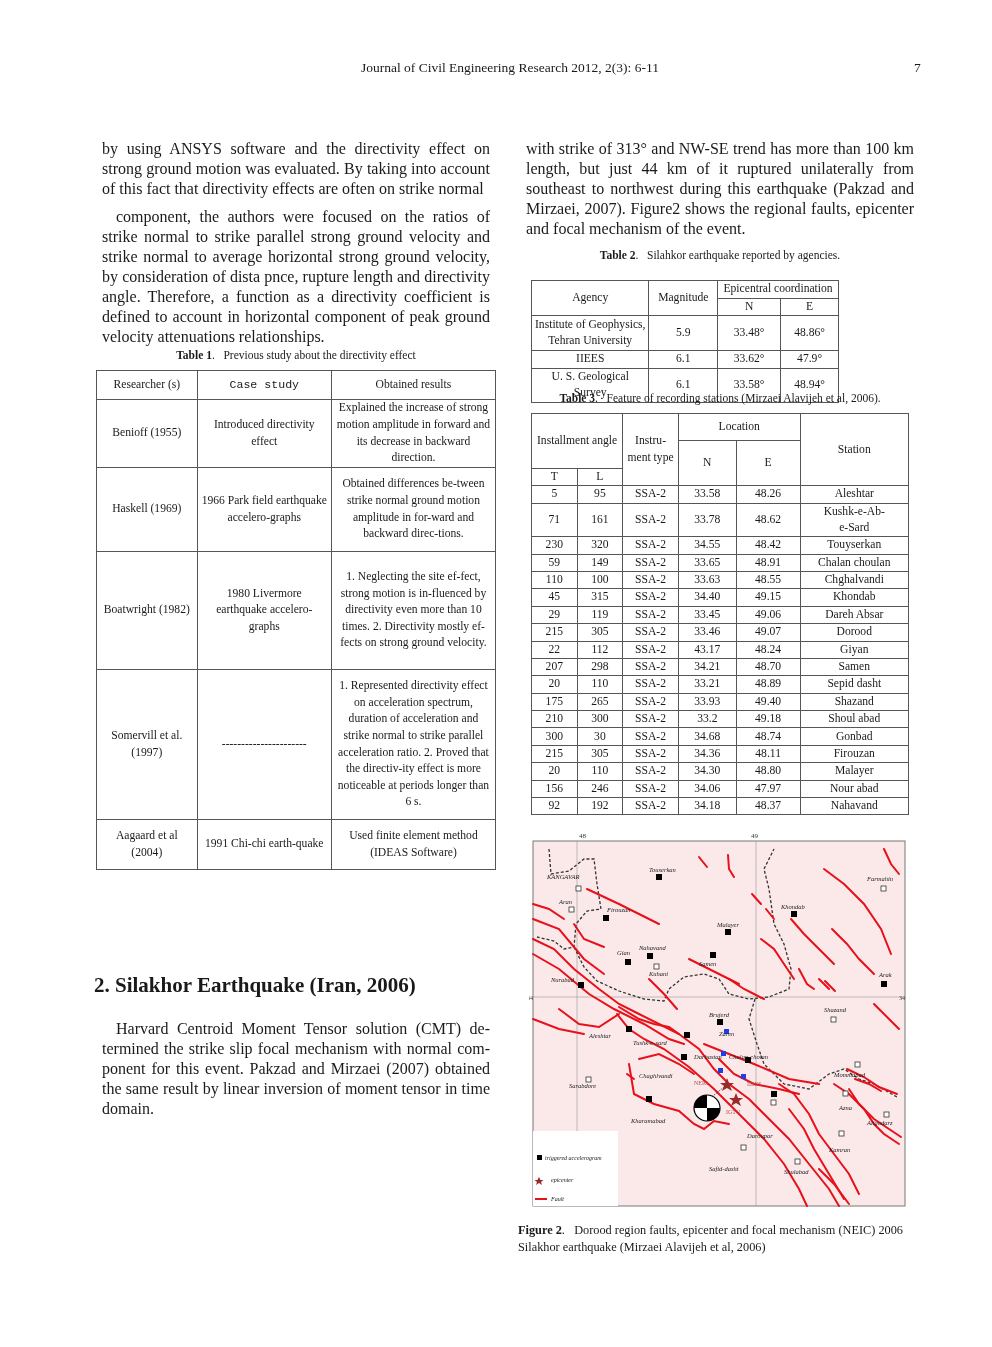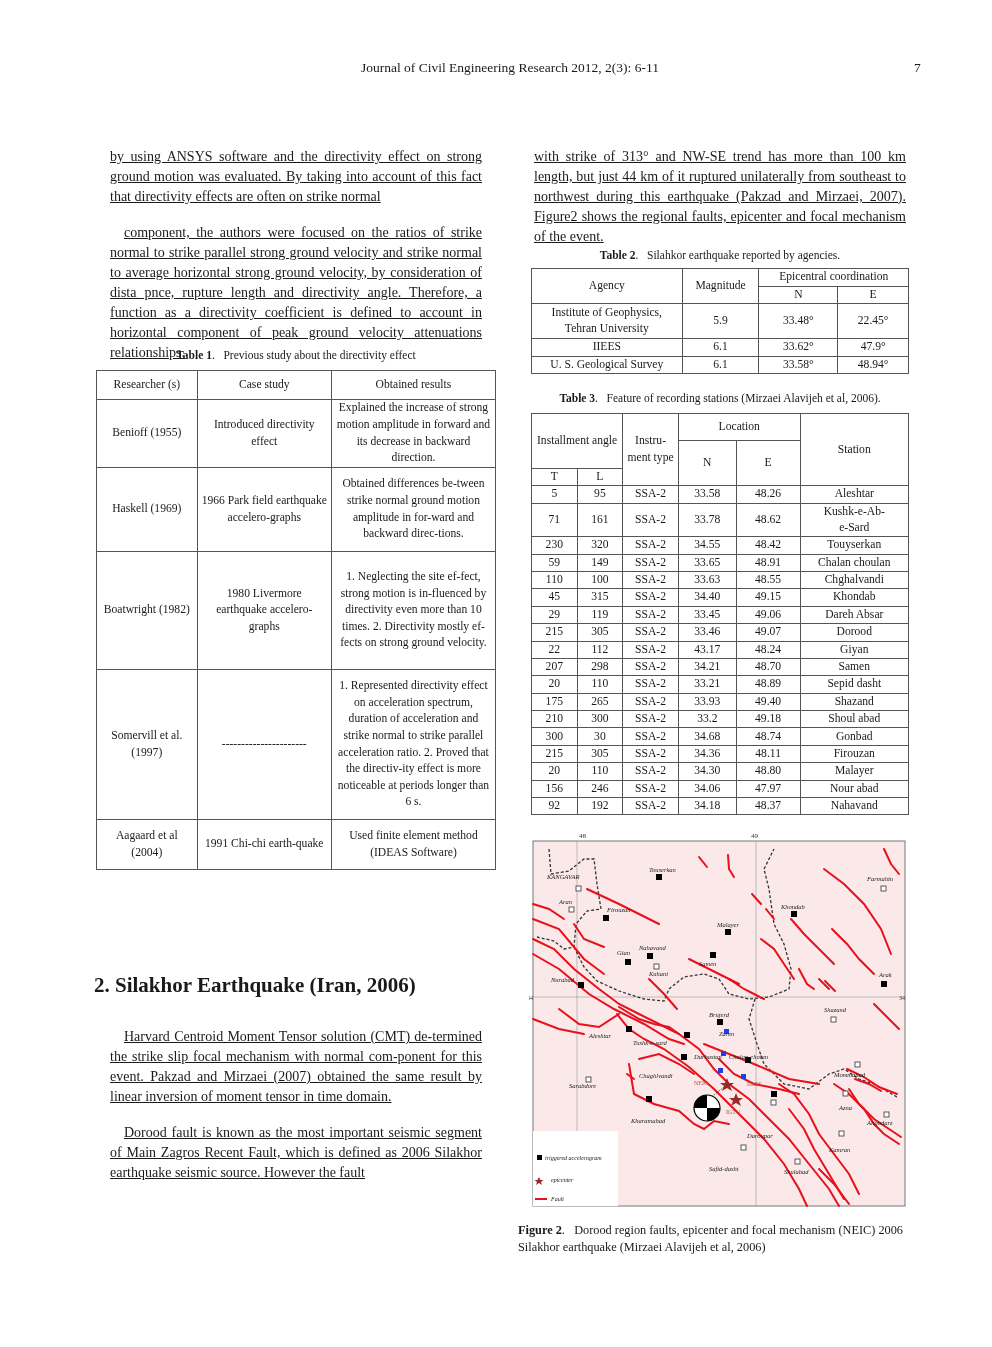--- a/index.html
+++ b/index.html
@@ -6,36 +6,36 @@
   body { width: 992px; height: 1347px; position: relative; overflow: hidden;
          font-family: "Liberation Serif", "DejaVu Serif", serif; color: #1a1a1a; }
   .header { position: absolute; top: 60px; left: 0; width: 992px; height: 18px; font-size: 13.5px; }
   .header .title { position: absolute; left: 345px; top: 0; margin-left: 16px; }
   .header .pnum { position: absolute; left: 914px; top: 0; }
 
   .col { position: absolute; width: 404px; }
   .col.left { left: 94px; top: 131px; }
   .col.right { left: 518px; top: 131px; }
 
-  p.body { margin: 16px; font-size: 14px; line-height: 20px; text-align: justify; text-decoration: underline; }
+  p.body { margin: 8px; font-size: 16px; line-height: 20px; text-align: justify; }
   p.indent { text-indent: 14px; }
   p.noindent { text-indent: 0; }
 
   .caption { font-size: 11.5px; text-align: center; margin: 0; line-height: 14px; }
   .caption b { font-weight: bold; }
 
   table.t { border-collapse: collapse; font-size: 11.6px; line-height: 16.6px; }
   table.t td, table.t th { border: 1px solid #555; text-align: center; vertical-align: middle;
       padding: 0 3px; font-weight: normal; }
 
   #table1 { position: absolute; left: 96px; top: 370px; width: 400px; }
   #table1 td { padding: 0 4px; }
-  #table1 .c1 { width: 92px; } #table1 .c2 { width: 126px; } #table1 .c3 { width: 156px; }
-
-  #table2 { position: absolute; left: 531px; top: 268px; width: 378px; border-radius: 12px; }
+  #table1 .c1 { width: 92px; } #table1 .c2 { width: 126px; font-family: Liberation Mono, monospace; } #table1 .c3 { width: 156px; }
+
+  #table2 { position: absolute; left: 531px; top: 280px; width: 308px; border-radius: 12px; }
   #table3 { position: absolute; left: 531px; top: 413px; width: 378px; }
   #table3 td { line-height: 16.2px; height: 16.4px; padding: 0 2px; }
 
   h2.section { position: absolute; left: 94px; top: 973px; margin: 0; font-size: 21px; font-weight: bold; }
 
   .figure { position: absolute; left: 529px; top: 829px; width: 380px; height: 383px; }
   .figcap { position: absolute; left: 518px; top: 1222px; width: 410px; font-size: 12.3px; line-height: 17px; }
   .figcap b { font-weight: bold; }
 </style>
 </head>
@@ -85,21 +85,20 @@
     <td>Aagaard et al (2004)</td>
     <td>1991 Chi-chi earth-quake</td>
     <td>Used finite element method (IDEAS Software)</td>
   </tr>
 </tbody>
   </table>
 
 <h2 class="section">2. Silakhor Earthquake (Iran, 2006)</h2>
 <div class="col" style="left:94px;top:1011px;">
   <p class="body indent">Harvard Centroid Moment Tensor solution (CMT) de-termined the strike slip focal mechanism with normal com-ponent for this event. Pakzad and Mirzaei (2007) obtained the same result by linear inversion of moment tensor in time domain.</p>
-  <p class="body indent">Dorood fault is known as the most important seismic segment of Main Zagros Recent Fault, which is defined as 2006 Silakhor earthquake seismic source. However the fault</p>
 </div>
 
 <div class="col right">
   <p class="body noindent">with strike of 313° and NW-SE trend has more than 100 km length, but just 44 km of it ruptured unilaterally from southeast to northwest during this earthquake (Pakzad and Mirzaei, 2007). Figure2 shows the regional faults, epicenter and focal mechanism of the event.</p>
 </div>
 
 <p class="caption" style="position:absolute;left:520px;top:248px;width:400px;">
   <b>Table 2</b>.&nbsp;&nbsp;&nbsp;<span>Silahkor earthquake reported by agencies.</span>
 </p>
 <table class="t" id="table2">
@@ -110,21 +109,21 @@
     <td colspan="2">Epicentral coordination</td>
   </tr>
   <tr style="height:16px">
     <td style="width:70px">N</td>
     <td style="width:62px">E</td>
   </tr>
   <tr style="height:35px">
     <td>Institute of Geophysics, Tehran University</td>
     <td>5.9</td>
     <td>33.48°</td>
-    <td>22.45°</td>
+    <td>48.86°</td>
   </tr>
   <tr style="height:17px">
     <td>IIEES</td>
     <td>6.1</td>
     <td>33.62°</td>
     <td>47.9°</td>
   </tr>
   <tr style="height:17px">
     <td>U. S. Geological Survey</td>
     <td>6.1</td>

